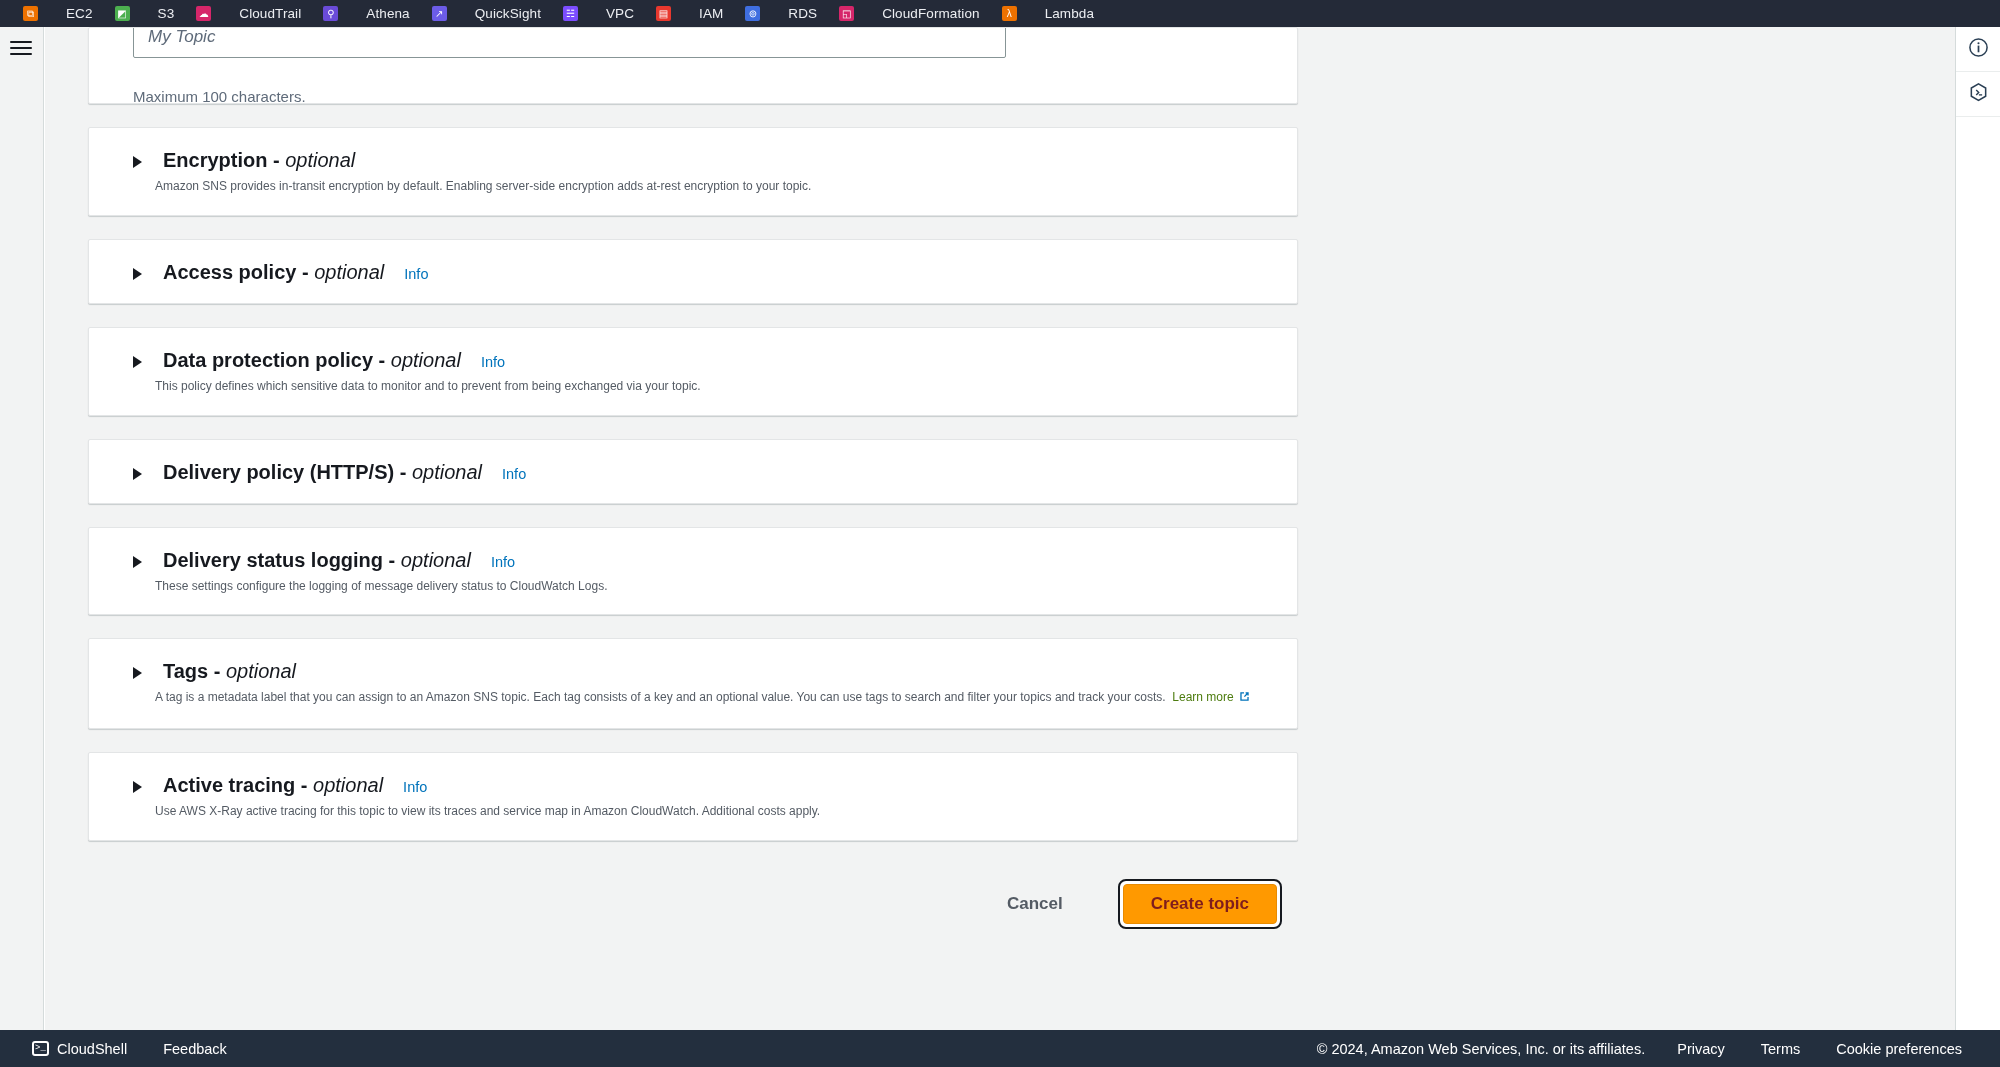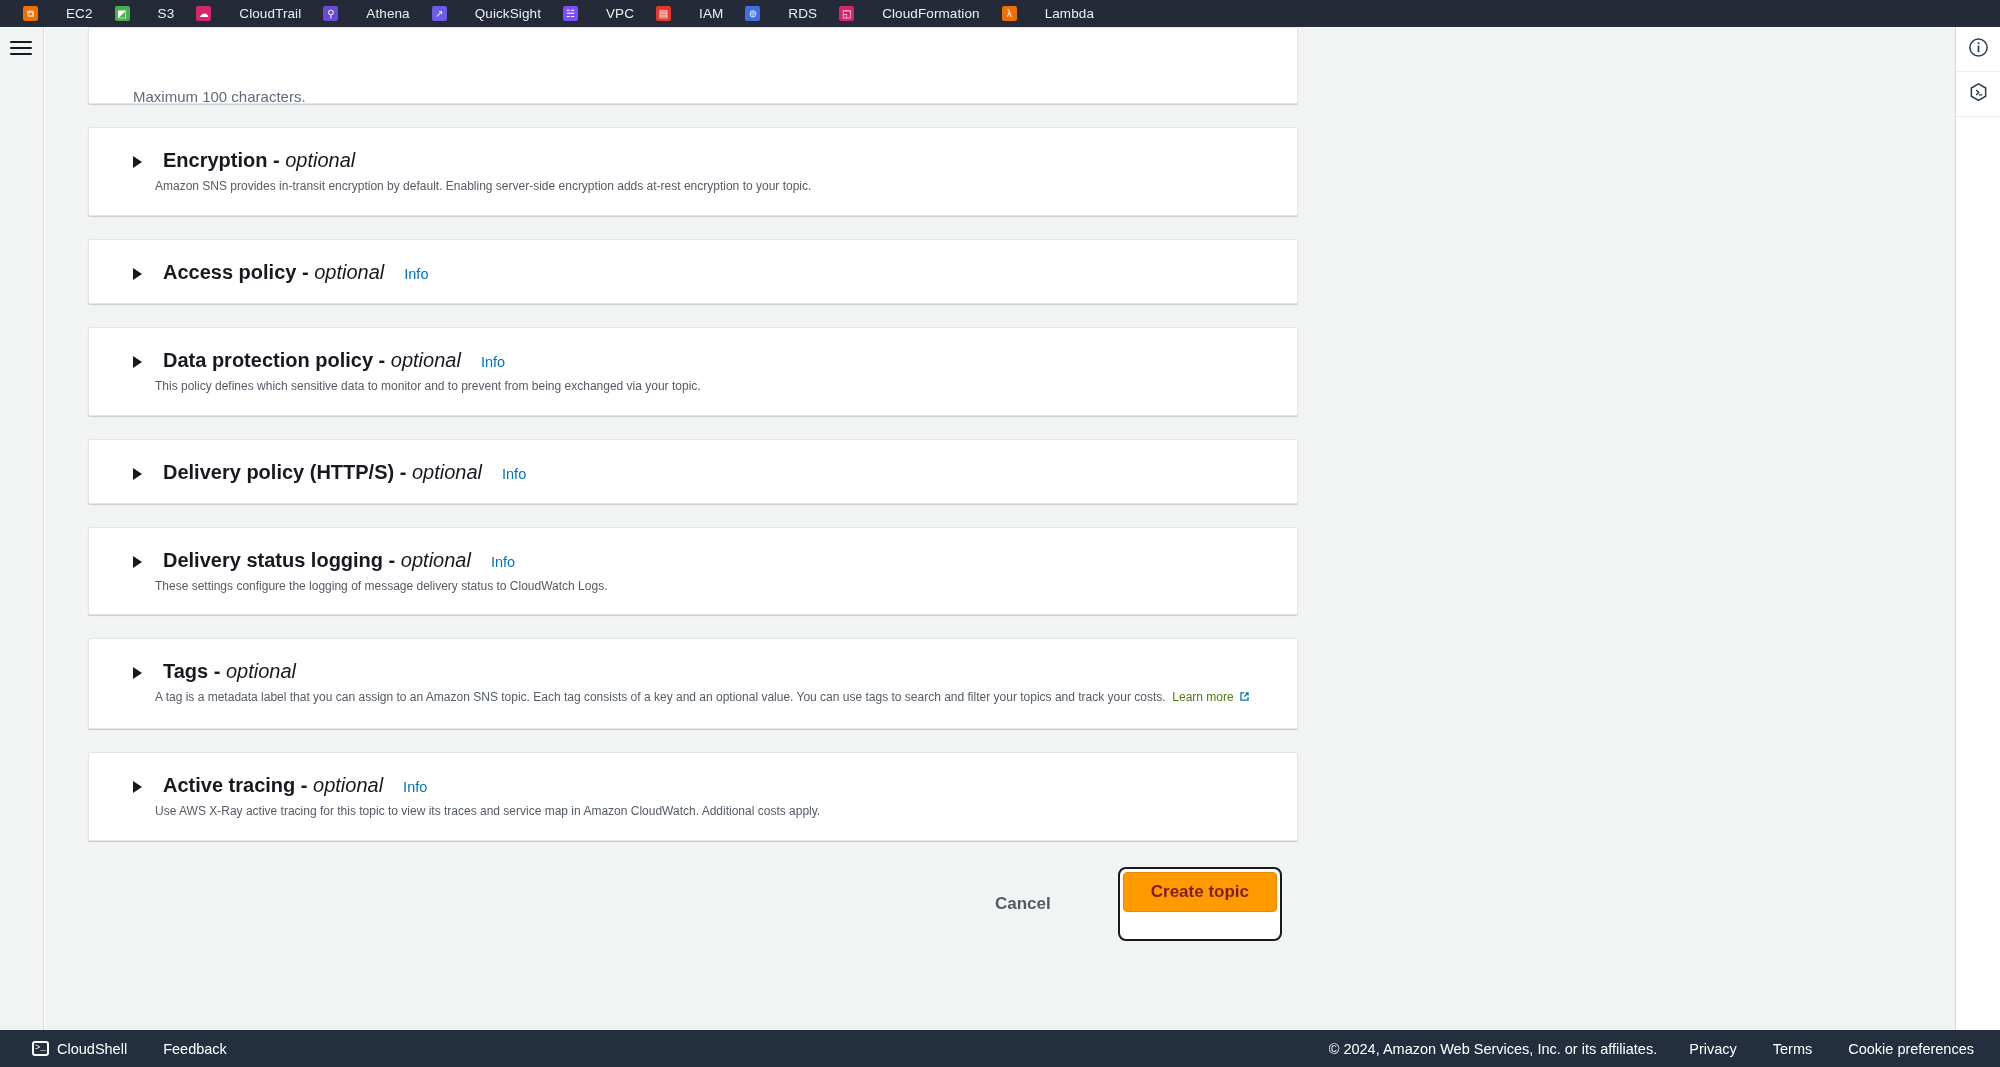--- a/index.html
+++ b/index.html
@@ -167,22 +167,23 @@
     display: inline-block;
     vertical-align: -2px;
     margin-left: 4px;
   }
 
   
   .actions {
     margin-top: 26px;
     height: 74px;
     display: flex;
+    align-items: center;
     justify-content: flex-end;
-    gap: 17px;
+    gap: 5px;
     padding-right: 16px;
   }
   .btn-cancel {
     background: none;
     border: none;
     font-family: "Liberation Sans", sans-serif;
     font-size: 17px;
     color: #545b64;
     font-weight: bold;
     cursor: pointer;
@@ -245,21 +246,21 @@
     border: 2px solid #ffffff;
     border-radius: 3px;
     display: flex; align-items: center; justify-content: center;
     font-size: 9px; line-height: 1;
     font-family: "Liberation Mono", monospace;
     flex: none;
   }
   .bb-right {
     margin-left: auto;
     display: flex; align-items: center;
-    padding-right: 8px;
+    padding-right: 20px;
   }
   .bb-copy {
     font-size: 14.5px; color: #ffffff; white-space: nowrap;
     padding-right: 14px;
   }
 </style>
 </head>
 <body>
 
 <div class="bookmarks-bar">
@@ -310,20 +311,21 @@
     <span></span>
       <span></span>
       <span></span>
   </div>
 </div>
 
 <div class="main-area">
   <div class="content-col">
 
     <div class="card card-top">
+      <input class="name-input" type="text" placeholder="My Topic" style="">
       <div class="hint-text">Maximum 100 characters.</div>
     </div>
 
     <div class="card section">
       <div class="sec-header">
         <span class="caret"></span>
         <span class="sec-title">
           <span>Encryption</span><span> - </span><span class="opt">optional</span>
         </span>
       </div>

